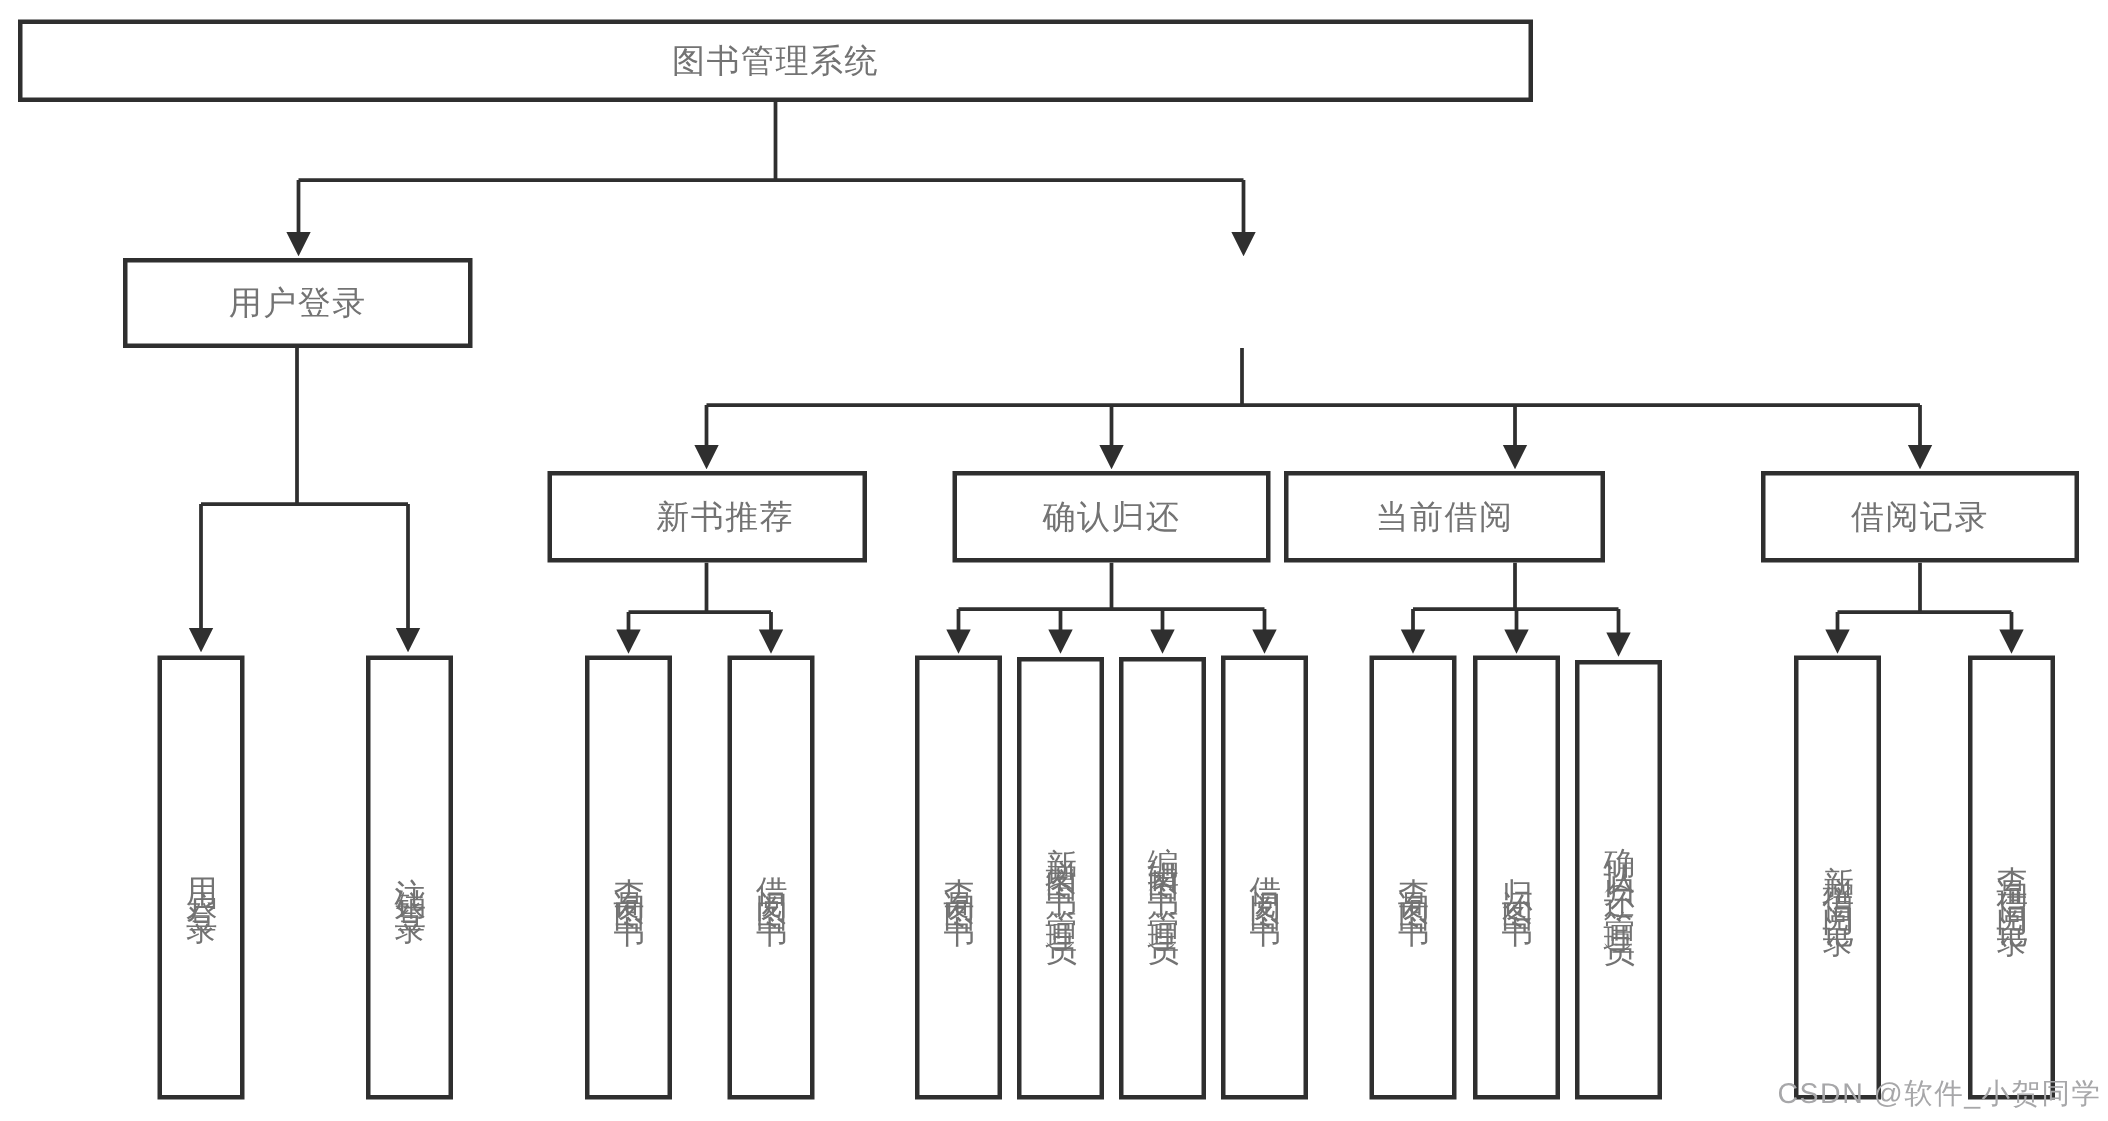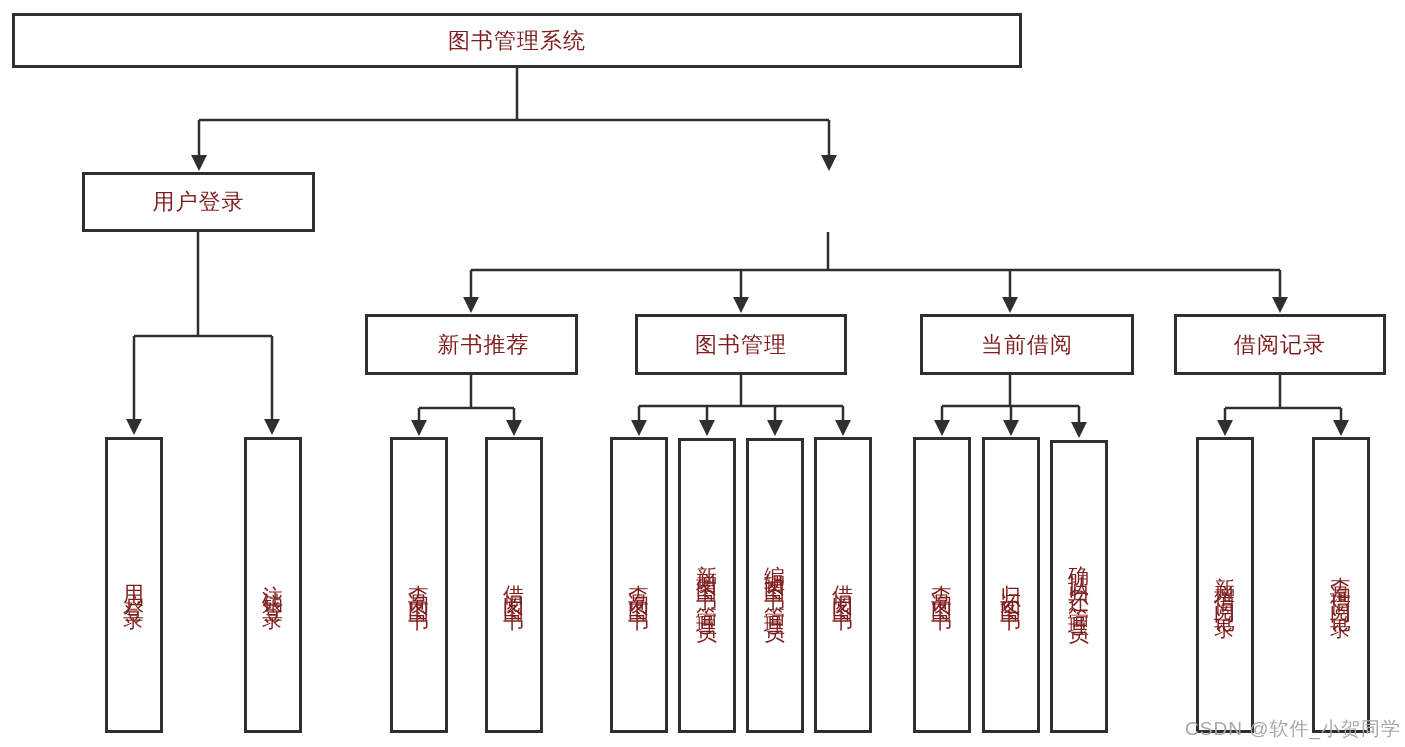--- a/index.html
+++ b/index.html
@@ -20,21 +20,21 @@
     width: 1405px; height: 747px;
   }
   .box {
     position: absolute;
     box-sizing: border-box;
     border: 3px solid #2f2f2f;
     background: #ffffff;
     display: flex;
     align-items: center;
     justify-content: center;
-    color: #7f1d1d;
+    color: #737373;
     z-index: 2;
   }
   .hbox {
     font-size: 22px;
     letter-spacing: 1px;
   }
   .vbox {
     writing-mode: vertical-rl;
     text-orientation: mixed;
     font-size: 21px;
@@ -106,22 +106,22 @@
       <path d="M1225,408 V431" marker-end="url(#arrow)"></path>
       <path d="M1341,408 V431" marker-end="url(#arrow)"></path>
     </g>
   </svg>
 
   <div class="box hbox" style="left:12px; top:13px; width:1010px; height:55px;">图书管理系统</div>
 
   <div class="box hbox" style="left:82px; top:172px; width:233px; height:60px;">用户登录</div>
 
   <div class="box hbox" style="left:365px; top:314px; width:213px; height:61px;padding-left:24px;">新书推荐</div>
-  <div class="box hbox" style="left:635px; top:314px; width:212px; height:61px;">图书管理</div>
-  <div class="box hbox" style="left:920px; top:314px; width:214px; height:61px;">当前借阅</div>
+  <div class="box hbox" style="left:635px; top:314px; width:212px; height:61px;">确认归还</div>
+  <div class="box hbox" style="left:856px; top:314px; width:214px; height:61px;">当前借阅</div>
   <div class="box hbox" style="left:1174px; top:314px; width:212px; height:61px;">借阅记录</div>
 
   <div class="box vbox" style="left:105px; top:437px; width:58px; height:296px;">用户登录</div>
   <div class="box vbox" style="left:244px; top:437px; width:58px; height:296px;">注销登录</div>
 
   <div class="box vbox" style="left:390px; top:437px; width:58px; height:296px;">查询图书</div>
   <div class="box vbox" style="left:485px; top:437px; width:58px; height:296px;">借阅图书</div>
 
   <div class="box vbox" style="left:610px; top:437px; width:58px; height:296px;">查询图书</div>
   <div class="box vbox" style="left:678px; top:438px; width:58px; height:295px;">新增图书（管理员）</div>

